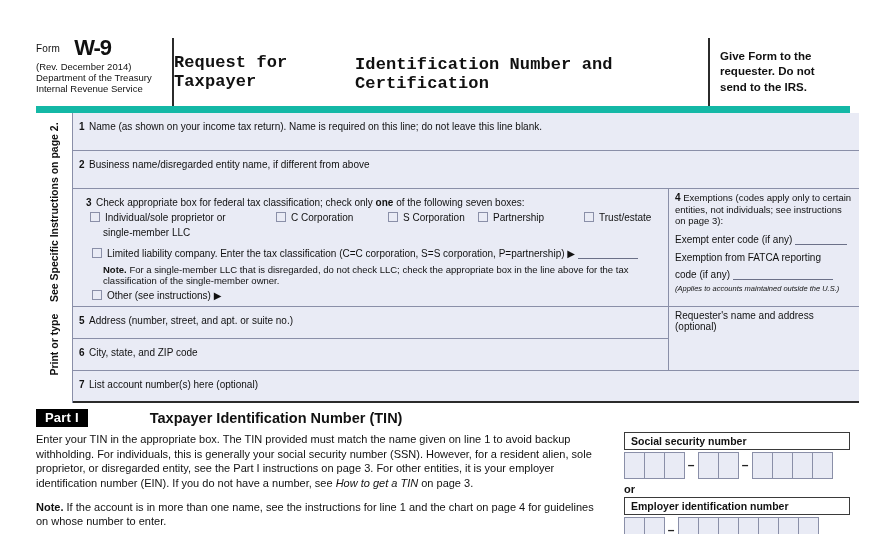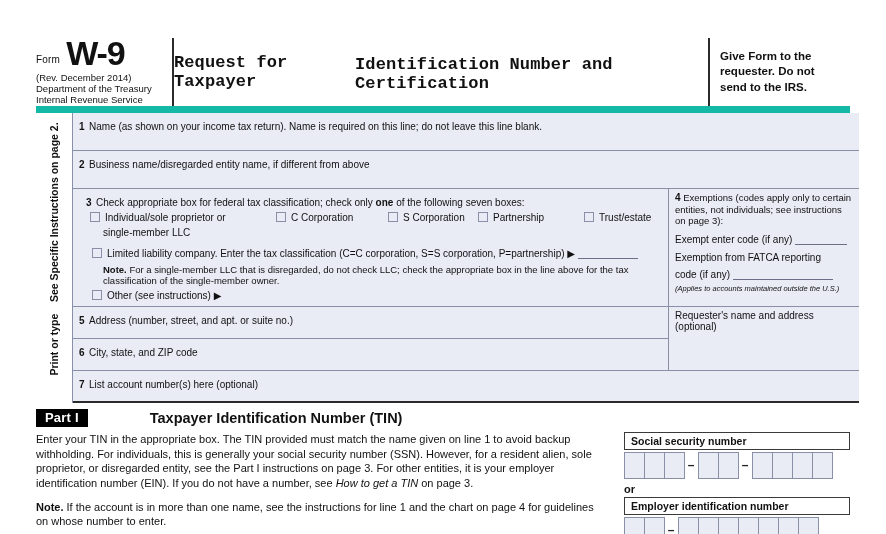--- a/index.html
+++ b/index.html
@@ -9,23 +9,23 @@
     color:#111;
   }
   
   #page{position:absolute;left:0;top:0;width:886px;height:534px;background:#fff;}
 
   .form{position:absolute;left:36px;top:38px;width:814px;}
 
   
   .header{display:flex;align-items:stretch;height:68px;}
   .hdr-left{width:136px;padding-right:6px;box-sizing:border-box;position:relative;}
-  .hdr-form-row{display:flex;align-items:flex-end;gap:6px;}
+  .hdr-form-row{display:flex;align-items:flex-end;gap:14px;}
   .lbl-form{font-size:10px;letter-spacing:.2px;padding-bottom:4px;}
-  .w9{font-size:34px;font-weight:bold;line-height:.92;letter-spacing:-1px;}
+  .w9{font-size:22px;font-weight:bold;line-height:.92;letter-spacing:-1px;}
   .rev{font-size:9.5px;margin-top:3px;}
   .dept{font-size:9.5px;line-height:1.12;margin-top:1px;}
 
   .vline{width:2px;background:#2b2b2b;flex:0 0 auto;}
 
   .hdr-mid{flex:1;display:flex;flex-direction:row;align-items:center;justify-content:center;font-family:Liberation Mono, monospace;}
   .title1{font-size:17px;font-weight:bold;letter-spacing:.1px;}
   .title2{font-size:17px;font-weight:bold;letter-spacing:.1px;margin-top:3px;}
 
   .hdr-right{width:140px;padding-left:10px;box-sizing:border-box;display:flex;align-items:center;}

